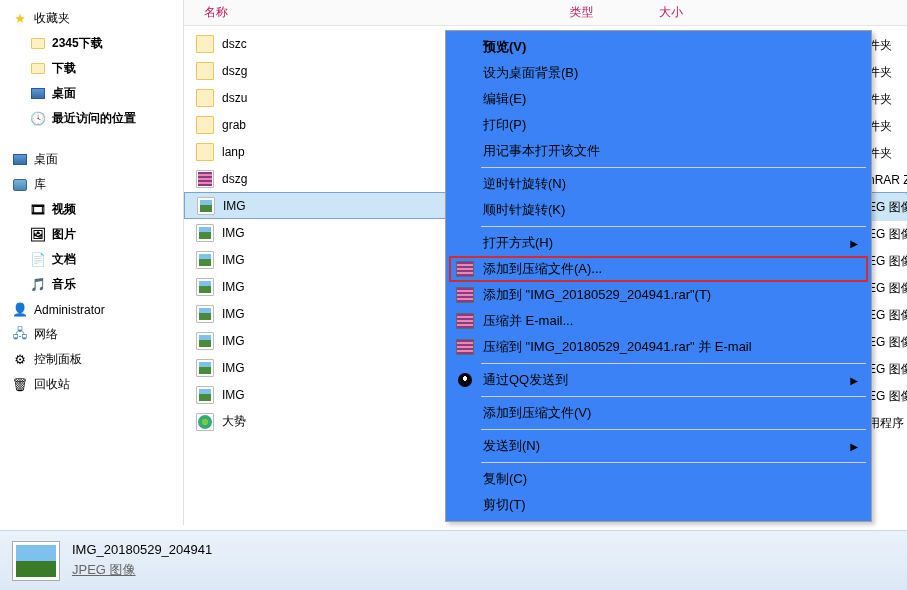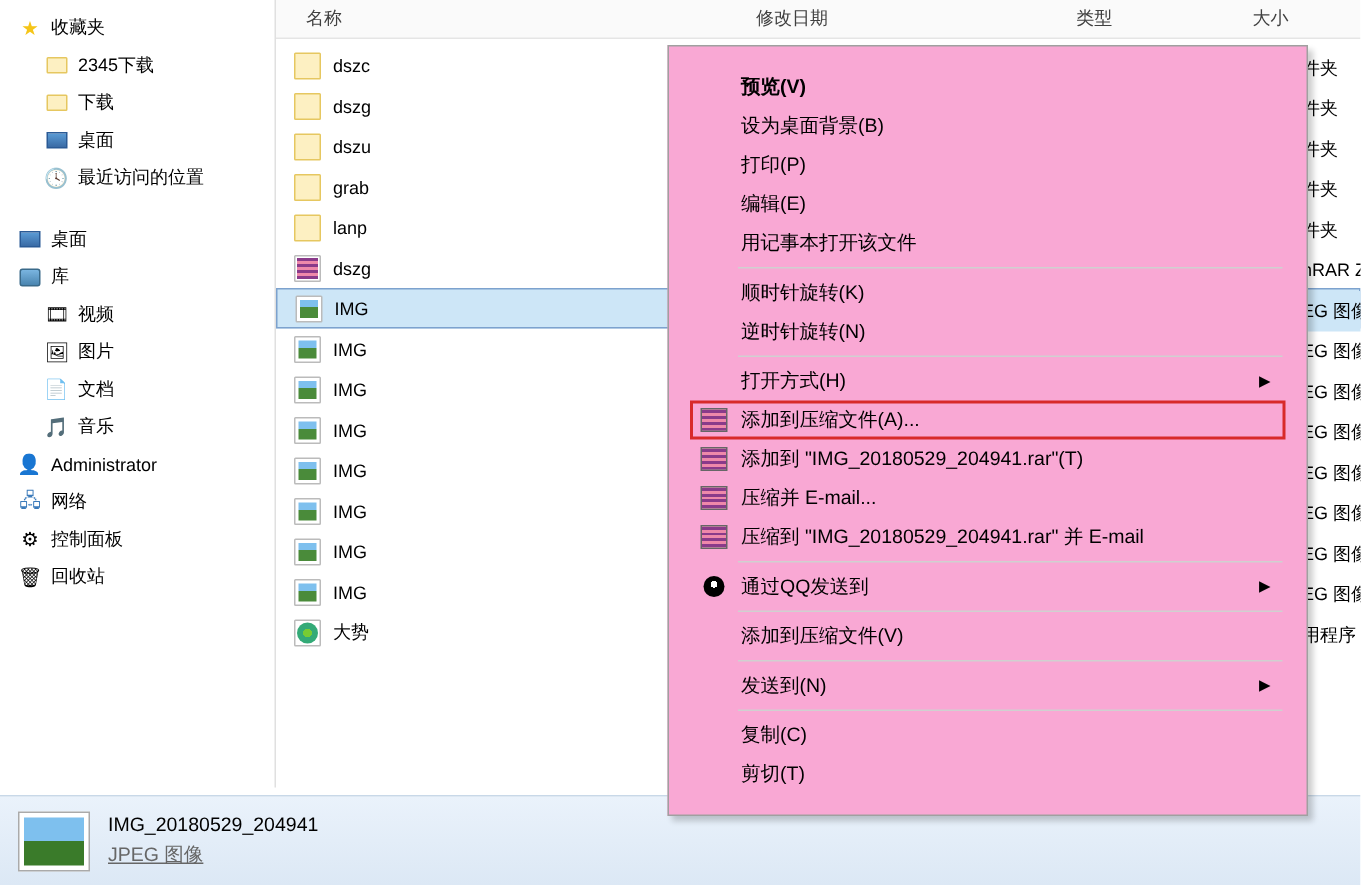--- a/index.html
+++ b/index.html
@@ -1,49 +1,49 @@
 <!DOCTYPE html>
 <html><head>
   <meta charset="utf-8">
   <style>
     * { margin: 0; padding: 0; box-sizing: border-box; }
     body { font-family: "Microsoft YaHei", "Segoe UI", Tahoma, sans-serif; font-size: 12px; color: #000; background: #fff; width: 907px; height: 590px; overflow: hidden; position: relative; }
     .container { display: flex; height: 525px; }
     .sidebar { width: 184px; background: #fff; border-right: 1px solid #e0e0e0; padding-top: 6px; overflow: hidden; }
     .main { flex: 1; background: #fff; position: relative; }
     .nav-item { display: flex; align-items: center; padding: 5px 8px; cursor: pointer; height: 25px; }
-    .nav-item.indent-1 { padding-left: 30px; }
+    .nav-item.indent-1 { padding-left: 30px; font-weight: bold; }
     .nav-item.indent-0 { padding-left: 12px; }
     .nav-item.selected { background: linear-gradient(#e8f0fa, #d6e5f5); border: 1px solid #a8c8e4; border-radius: 2px; }
     .nav-item .icon { width: 16px; height: 16px; margin-right: 6px; display: inline-flex; align-items: center; justify-content: center; font-size: 13px; }
     .nav-section { margin-bottom: 4px; }
     .col-headers { display: flex; height: 26px; align-items: center; border-bottom: 1px solid #e5e5e5; padding-left: 10px; background: #fafafa; }
-    .col-header { color: #404040; cursor: pointer; }
+    .col-header { color: #be185d; cursor: pointer; }
     .col-name { width: 310px; padding-left: 10px; }
     .col-date { width: 148px; }
     .col-type { width: 155px; text-align: center; }
-    .col-size { width: 80px; text-align: center; font-family: Liberation Mono, monospace; }
+    .col-size { width: 80px; text-align: left; font-family: Liberation Mono, monospace; }
     .file-rows { padding-top: 4px; }
     .file-row { display: flex; height: 27px; align-items: center; padding-left: 12px; cursor: pointer; }
     .file-row.selected { background: #cde6f7; border: 1px solid #7da2ce; }
     .file-row .file-icon { width: 18px; height: 18px; margin-right: 8px; display: inline-flex; align-items: center; justify-content: center; background: #fdf0c2; border: 1px solid #e6c760; border-radius: 1px; position: relative; }
     .file-row.img .file-icon { background: #fff; border: 1px solid #bbb; }
     .file-row.img .file-icon::before { content: ""; position: absolute; top: 2px; left: 2px; right: 2px; bottom: 2px; background: linear-gradient(#7ec0ee 40%, #4a8b3a 40%); }
     .file-row.zip .file-icon { background: #fff; border: 1px solid #bbb; }
     .file-row.zip .file-icon::before { content: ""; position: absolute; top: 1px; left: 1px; right: 1px; bottom: 1px; background: repeating-linear-gradient(#8a3a8a, #8a3a8a 2px, #e8a 2px, #e8a 4px); }
     .file-row.exe .file-icon { background: #fff; border: 1px solid #bbb; }
     .file-row.exe .file-icon::before { content: ""; position: absolute; inset: 1px; background: radial-gradient(#7c3 30%, #3a7 30%); border-radius: 50%; }
     .file-name { width: 50px; overflow: hidden; white-space: nowrap; }
     .file-row.selected .file-name { width: 240px; }
     .far-right { position: absolute; left: 684px; top: 32px; display: flex; flex-direction: column; }
     .far-right .cell { height: 27px; display: flex; align-items: center; }
     .far-right .ftype { width: 132px; white-space: nowrap; overflow: hidden; }
     .far-right .fsize { width: 80px; text-align: right; white-space: nowrap; }
     .far-right .cell.sel { background: #cde6f7; }
-    .context-menu { position: absolute; left: 261px; top: 30px; width: 427px; background: #f9a8d4; border: 1px solid #a0a0a0; box-shadow: 3px 3px 4px rgba(0,0,0,0.2); padding: 14px; z-index: 100; font-size: 13px; }
+    .context-menu { position: absolute; left: 261px; top: 30px; width: 427px; background: #3b82f6; border: 1px solid #a0a0a0; box-shadow: 3px 3px 4px rgba(0,0,0,0.2); padding: 3px; z-index: 100; font-size: 13px; }
     .menu-item { display: flex; align-items: center; height: 26px; padding: 0 20px 0 34px; cursor: pointer; position: relative; white-space: nowrap; }
     .menu-item .menu-icon { position: absolute; left: 7px; width: 18px; height: 18px; display: inline-flex; align-items: center; justify-content: center; }
     .menu-item .sub-arrow { position: absolute; right: 10px; font-size: 10px; }
     .menu-sep { height: 1px; background: #d0d0d0; margin: 3px 2px 3px 32px; }
     .menu-item.highlighted { outline: 2px solid #d82a2a; outline-offset: -2px; }
     .rar-icon::before { content: ""; width: 16px; height: 14px; background: repeating-linear-gradient(#8a3a8a, #8a3a8a 2px, #e8a 2px, #e8a 4px); display: block; border: 1px solid #666; }
     .qq-icon::before { content: ""; width: 14px; height: 14px; background: radial-gradient(circle at 50% 40%, #fff 20%, #000 20%); border-radius: 50%; display: block; }
     .status-bar { position: absolute; bottom: 0; left: 0; right: 0; height: 60px; background: linear-gradient(#eaf2fb, #dce8f5); border-top: 1px solid #c8d8e8; display: flex; align-items: center; padding: 6px 12px; }
     .status-thumb { width: 48px; height: 40px; border: 1px solid #aaa; background: #fff; margin-right: 12px; position: relative; overflow: hidden; }
     .status-thumb::before { content: ""; position: absolute; inset: 3px; background: linear-gradient(#7ec0ee 50%, #3a7b2a 50%); }
@@ -135,21 +135,20 @@
       <div class="nav-item indent-0">
           <span class="icon">🗑</span>
           <span>回收站</span>
         </div>
     </div>
   </div>
 
   <div class="main">
     <div class="col-headers">
       <div class="col-header col-name">名称</div>
-      <div class="col-header col-date">修改日期</div>
       <div class="col-header col-type">类型</div>
       <div class="col-header col-size">大小</div>
     </div>
     <div class="file-rows" id="file-rows">
         <div class="file-row folder">
           <span class="file-icon"></span>
           <span class="file-name">dszc</span>
         </div>
         <div class="file-row folder">
           <span class="file-icon"></span>
@@ -263,34 +262,34 @@
       </div>
 
     <div class="context-menu">
       <div class="menu-item">
           <b>预览(V)</b>
         </div>
       <div class="menu-item">
           <span>设为桌面背景(B)</span>
         </div>
       <div class="menu-item">
+          <span>编辑(E)</span>
+        </div>
+      <div class="menu-item">
           <span>打印(P)</span>
         </div>
       <div class="menu-item">
-          <span>编辑(E)</span>
-        </div>
-      <div class="menu-item">
           <span>用记事本打开该文件</span>
         </div>
       <div class="menu-sep"></div>
       <div class="menu-item">
+          <span>逆时针旋转(N)</span>
+        </div>
+      <div class="menu-item">
           <span>顺时针旋转(K)</span>
-        </div>
-      <div class="menu-item">
-          <span>逆时针旋转(N)</span>
         </div>
       <div class="menu-sep"></div>
       <div class="menu-item">
           <span>打开方式(H)</span>
           <span class="sub-arrow">▶</span>
         </div>
       <div class="menu-item highlighted">
           <span class="menu-icon rar-icon"></span>
           <span>添加到压缩文件(A)...</span>
         </div>

